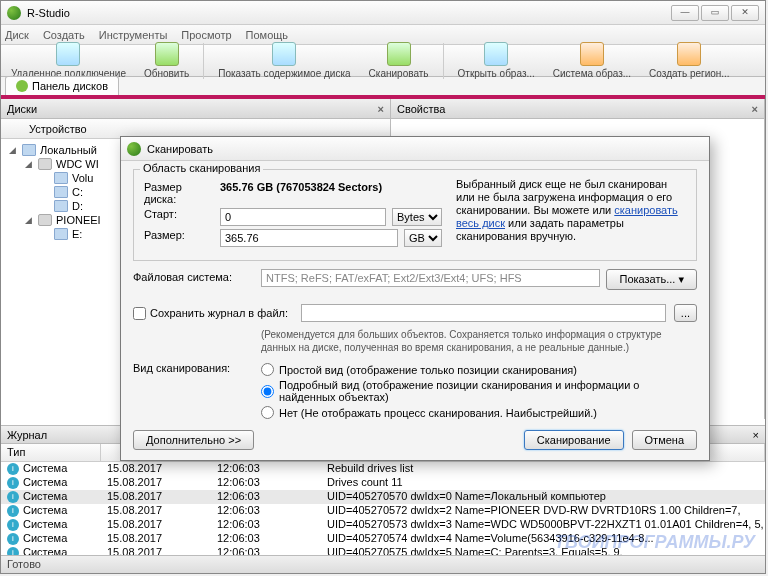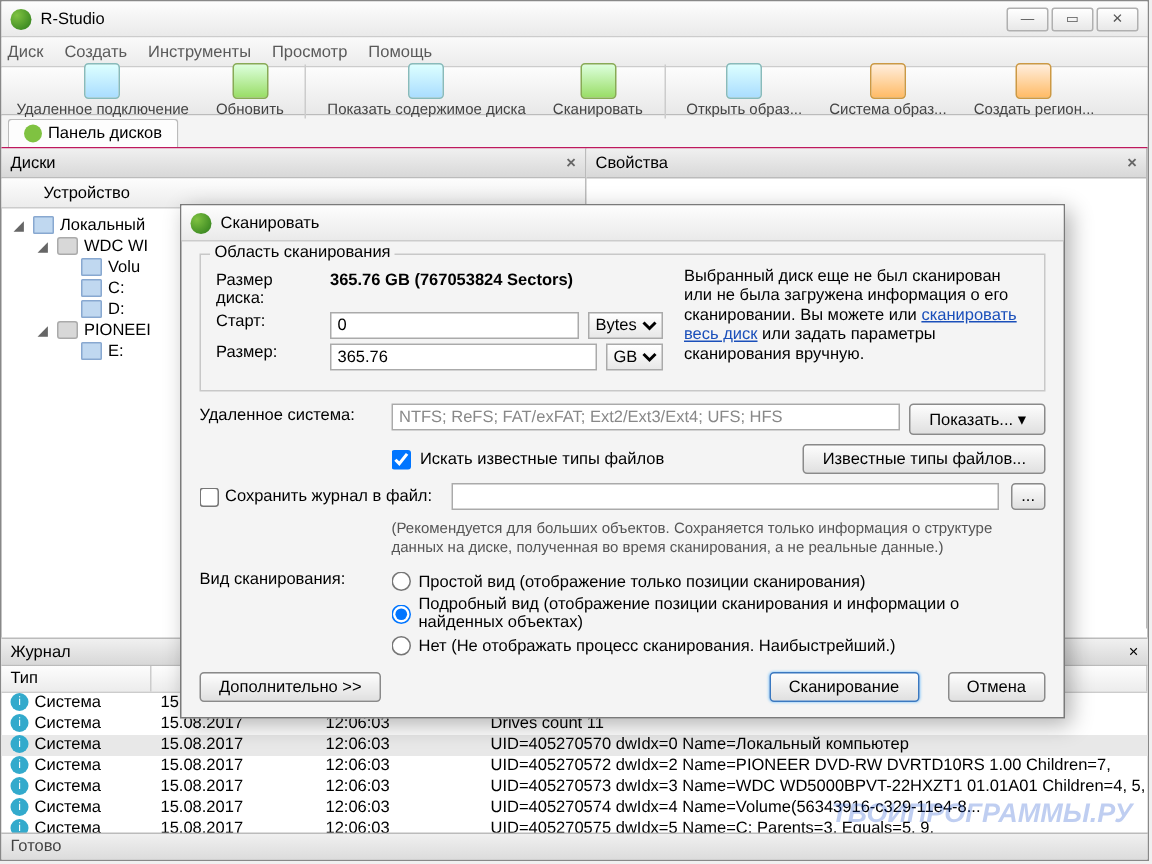--- a/index.html
+++ b/index.html
@@ -10,21 +10,21 @@
 .titlebar-btns { margin-left:auto; display:flex; gap:2px; }
 .tbtn { width:28px; height:16px; border:1px solid #b0b0b0; background:linear-gradient(#fff,#e8e8e8); border-radius:2px; font-size:9px; text-align:center; line-height:12px; color:#555; }
 .menubar { height:20px; background:linear-gradient(#fafafa,#ececec); border-bottom:1px solid #ccc; display:flex; align-items:center; padding:0 4px; gap:14px; color:#5a5a5a; }
 .toolbar { height:32px; background:linear-gradient(#fdfdfd,#e8e8e8); border-bottom:1px solid #bbb; display:flex; align-items:center; padding:0 6px; gap:10px; }
 .tbutton { display:flex; flex-direction:column; align-items:center; gap:2px; padding:2px 4px; }
 .tbutton .ticon { width:24px; height:24px; border:1px solid #8bb; background:linear-gradient(#dff,#adf); border-radius:3px; position:relative; }
 .tbutton .ticon.green { background:linear-gradient(#dfd,#9d6); border-color:#8a5; }
 .tbutton .ticon.orange { background:linear-gradient(#fed,#fb6); border-color:#c94; }
 .tbutton .tlabel { font-size:10px; color:#444; }
 .tsep { width:1px; height:36px; background:#ccc; }
-.panel-tab { height:22px; background:#f4f4f4; border-bottom:1px solid #be185d; display:flex; align-items:flex-end; padding-left:4px; }
+.panel-tab { height:22px; background:#f4f4f4; border-bottom:4px solid #be185d; display:flex; align-items:flex-end; padding-left:4px; }
 .panel-tab .tab { padding:3px 10px; background:#fdfdfd; border:1px solid #bbb; border-bottom:none; border-radius:3px 3px 0 0; display:flex; align-items:center; gap:4px; }
 .panel-tab .ticon { width:12px; height:12px; background:#7fc241; border-radius:50%; }
 .mainrow { display:flex; height:320px; }
 .panel { flex:1; border-right:1px solid #bbb; position:relative; }
 .panel-header { height:20px; background:linear-gradient(#f0f0f0,#d8d8d8); border-bottom:1px solid #bbb; display:flex; align-items:center; padding:0 6px; font-size:11px; }
 .panel-header .closex { margin-left:auto; color:#666; font-weight:bold; }
 .tree { padding:4px 2px; }
 .tree-row { display:flex; align-items:center; gap:4px; padding:1px 2px; }
 .tree-row .tri { width:9px; color:#666; font-size:9px; }
 .tree-row .icn { width:14px; height:12px; background:#c0d8f0; border:1px solid #88a8d0; border-radius:1px; }
@@ -52,21 +52,21 @@
 input[type=text] { border:1px solid #aaa; background:#fff; height:18px; padding:1px 4px; }
 select { border:1px solid #aaa; background:linear-gradient(#fff,#e8e8e8); height:18px; }
 .btn { border:1px solid #8a8a8a; background:linear-gradient(#fdfdfd,#e0e0e0); border-radius:3px; padding:3px 12px; }
 .btn.primary { border:1px solid #3a78c0; box-shadow:0 0 2px #6bf; }
 .formrow { display:flex; align-items:flex-start; gap:8px; margin:6px 0; }
 .formrow .lbl { width:120px; padding-top:2px; }
 .formrow .ctl { flex:1; }
 .hint { font-size:10px; color:#555; line-height:13px; }
 .radio-row { display:flex; align-items:center; gap:5px; margin:3px 0; }
 .bottomrow { display:flex; align-items:center; margin-top:8px; }
-.bottomrow .right { margin-left:auto; display:flex; gap:19px; }
+.bottomrow .right { margin-left:auto; display:flex; gap:8px; }
 .col-type{width:100px} .col-date{width:110px} .col-time{width:110px} .col-text{flex:1}
 .treehead{height:20px;background:linear-gradient(#fdfdfd,#ececec);border-bottom:1px solid #ccc;display:flex;align-items:center;padding:0 6px 0 28px;}
 a{color:#1a4fba;text-decoration:underline;cursor:pointer}
 </style>
 </head>
 <body>
 
 <div class="window">
   <div class="titlebar">
     <span class="appicon"></span>
@@ -273,33 +273,28 @@
             <select><option>GB</option></select>
           </div>
         </div>
         <div class="info">
           <span>Выбранный диск еще не был сканирован или не была загружена информация о его сканировании. Вы можете или </span><a>сканировать весь диск</a><span> или задать параметры сканирования вручную.</span>
         </div>
       </div>
     </div>
 
     <div class="formrow">
-      <div class="lbl">Удаленное система:</div>
+      <div class="lbl">Файловая система:</div>
       <div class="ctl" style="display:flex;gap:6px">
         <input type="text" style="flex: 1 1 0%; color: rgb(136, 136, 136);" readonly="" value="NTFS; ReFS; FAT/exFAT; Ext2/Ext3/Ext4; UFS; HFS">
         <button class="btn"><span>Показать...</span> ▾</button>
       </div>
     </div>
     <div class="formrow">
       <div class="lbl"></div>
-      <div class="ctl" style="display:flex;gap:6px;align-items:center">
-        <input type="checkbox" checked="" style="">
-        <span style="flex:1">Искать известные типы файлов</span>
-        <button class="btn">Известные типы файлов...</button>
-      </div>
     </div>
     <div class="formrow" style="align-items:center">
       <div style="display:flex;align-items:center;gap:4px;width:160px">
         <input type="checkbox" style="">
         <span>Сохранить журнал в файл:</span>
       </div>
       <input type="text" style="flex: 1 1 0%;" disabled="">
       <button class="btn" style="padding:2px 6px">...</button>
     </div>
     <div class="formrow">

